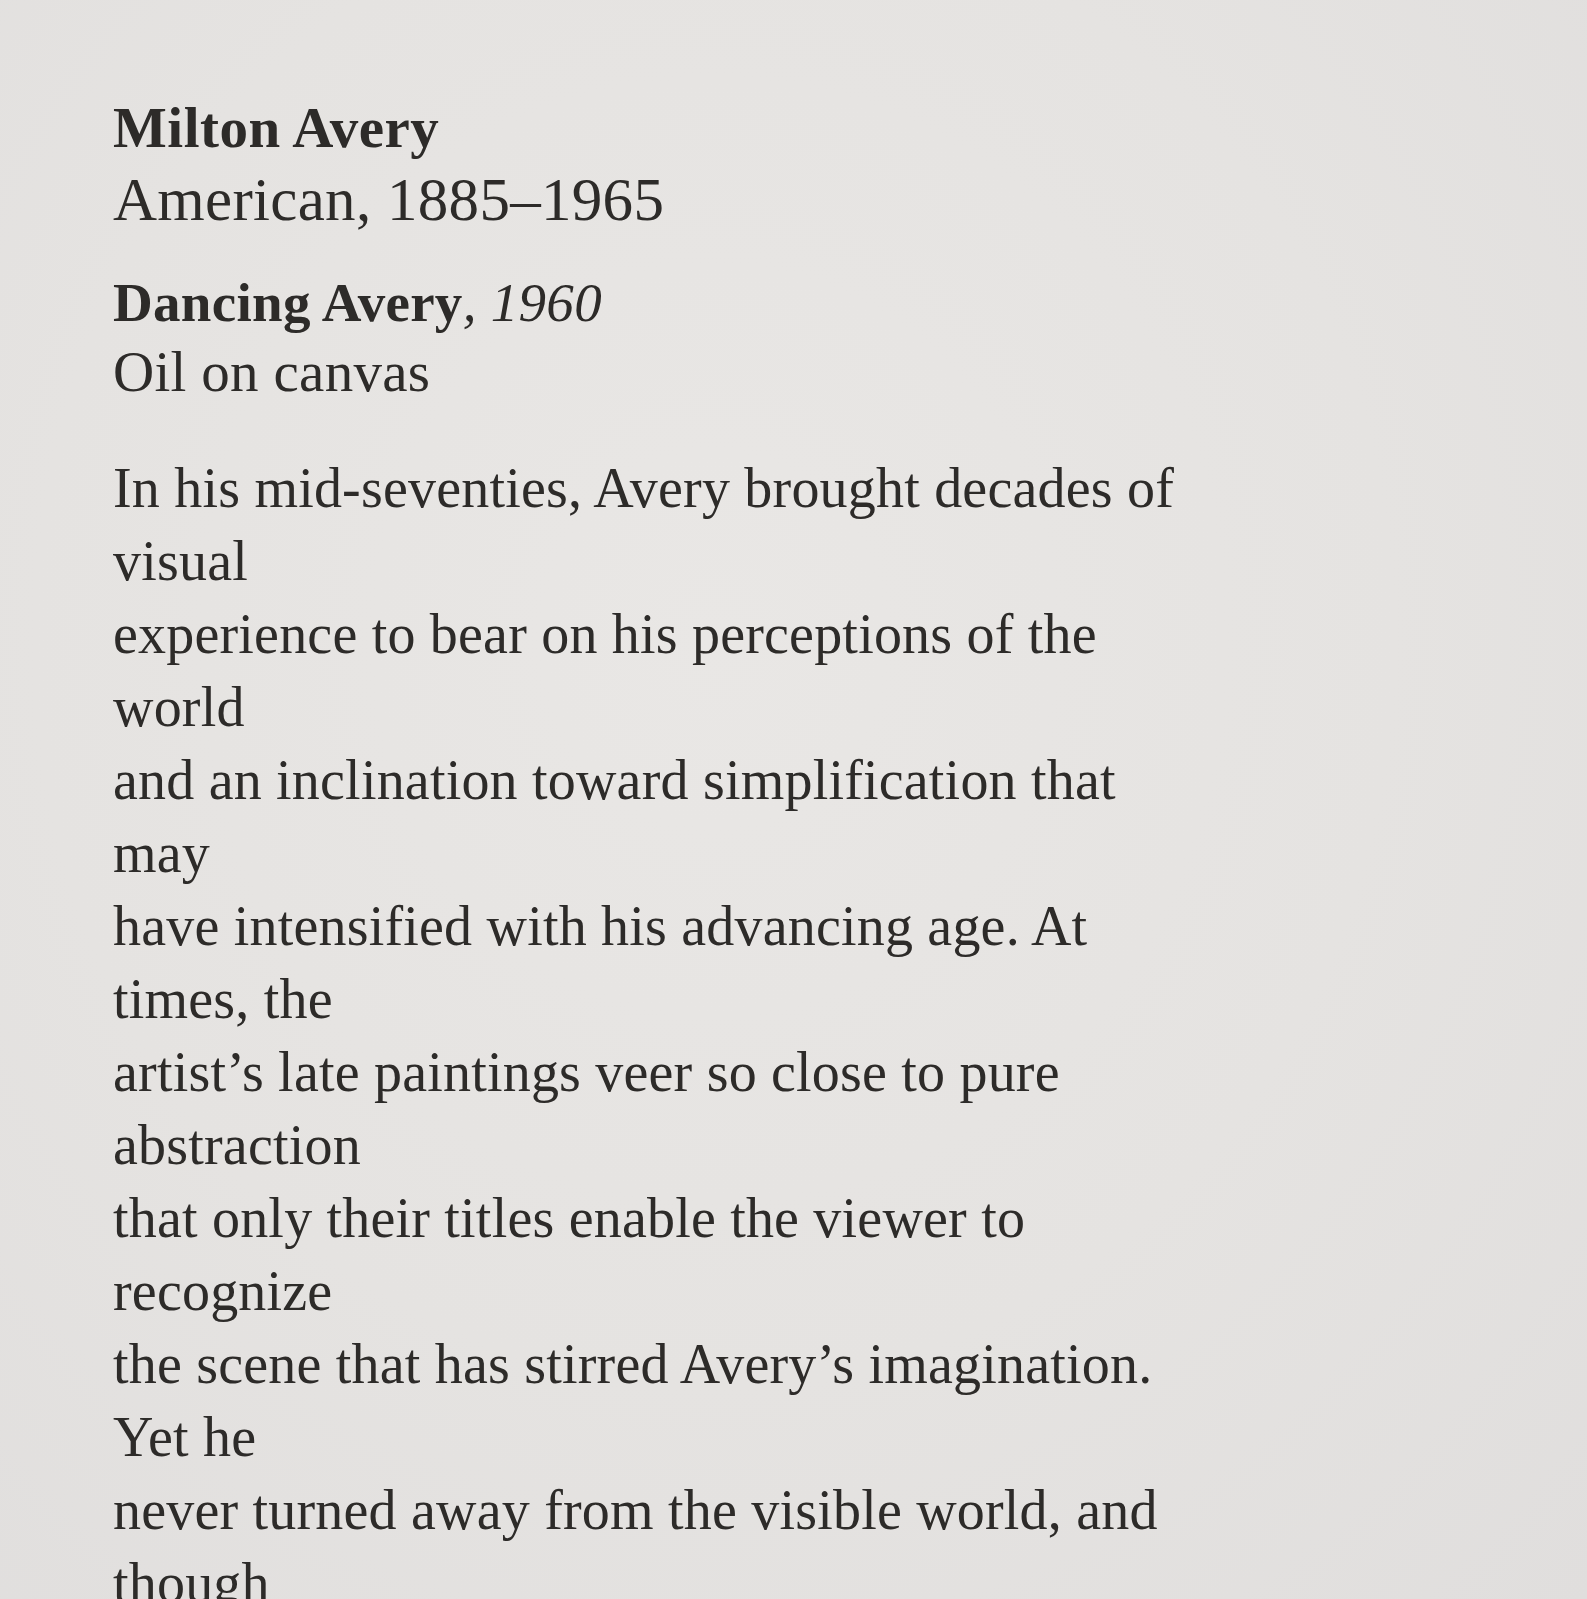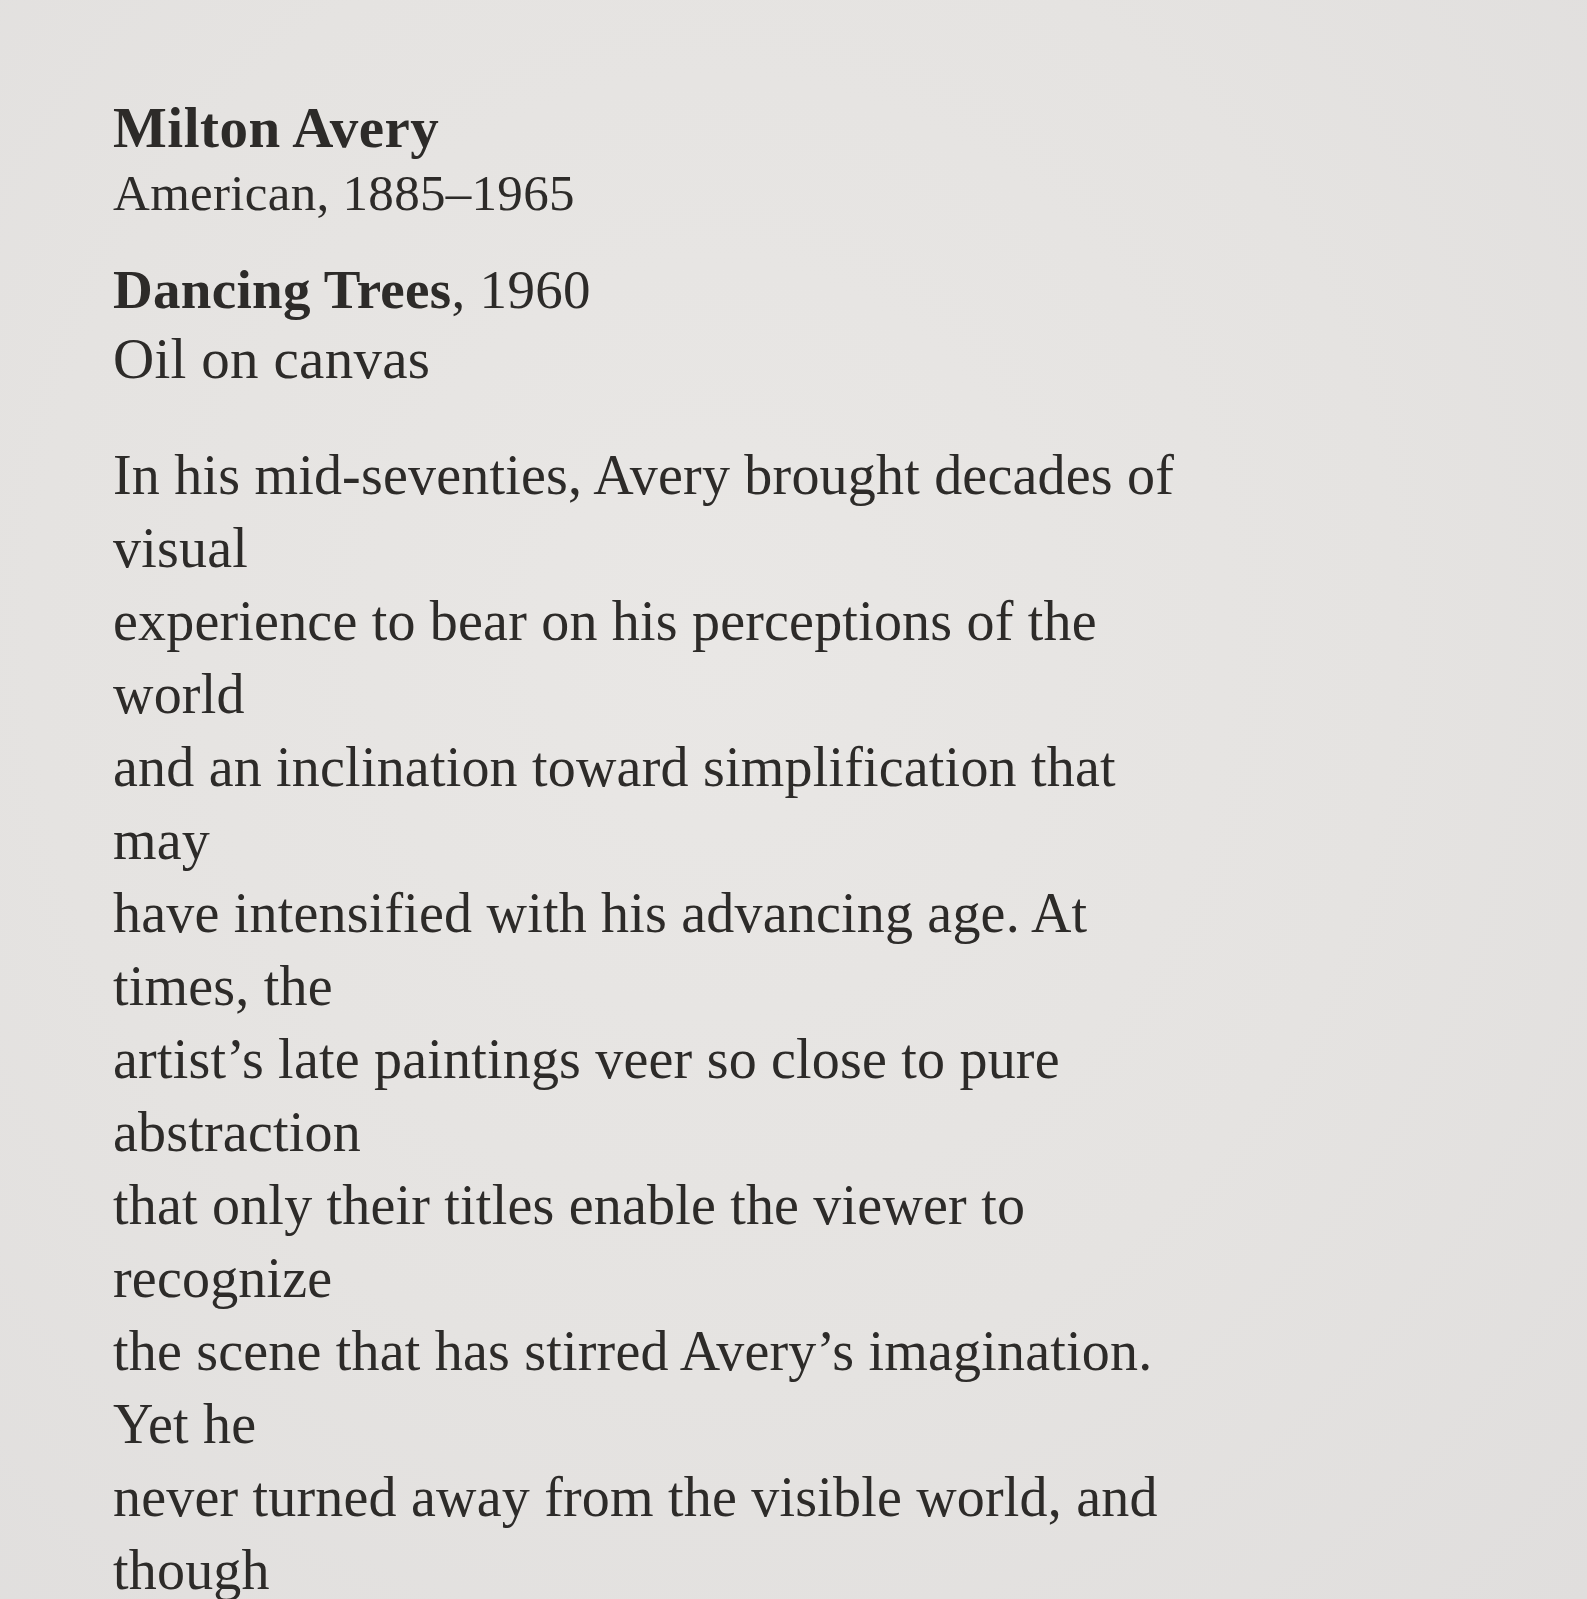--- a/index.html
+++ b/index.html
@@ -22,39 +22,40 @@
   }
   .artist-name {
     margin: 0;
     font-size: 57px;
     font-weight: bold;
     line-height: 1.12;
     letter-spacing: 0.5px;
   }
   .artist-dates {
     margin: 0;
-    font-size: 51px;
+    font-size: 61px;
     font-weight: normal;
     line-height: 1.3;
     letter-spacing: 0.3px;
   }
   .work-block {
     margin-top: 32px;
   }
   .work-title-line {
     margin: 0;
     font-size: 55px;
     line-height: 1.15;
     letter-spacing: 0.3px;
   }
   .work-title {
     font-weight: bold;
   }
   .work-date {
     font-weight: normal;
+    font-style: italic;
   }
   .work-medium {
     margin: 0;
     font-size: 57px;
     font-weight: normal;
     line-height: 1.32;
     letter-spacing: 0.3px;
   }
   .description {
     margin: 42px 0 0 0;
@@ -69,21 +70,21 @@
 </head>
 <body>
 
 <div class="label-card">
   <header>
     <h1 class="artist-name">Milton Avery</h1>
     <p class="artist-dates">American, 1885–1965</p>
   </header>
 
   <div class="work-block">
-    <p class="work-title-line"><span class="work-title">Dancing Trees</span><span class="work-date">, 1960</span></p>
+    <p class="work-title-line"><span class="work-title">Dancing Avery</span><span class="work-date">, 1960</span></p>
     <p class="work-medium">Oil on canvas</p>
   </div>
 
   <p class="description">In his mid-seventies, Avery brought decades of visual
 experience to bear on his perceptions of the world
 and an inclination toward simplification that may
 have intensified with his advancing age. At times, the
 artist’s late paintings veer so close to pure abstraction
 that only their titles enable the viewer to recognize
 the scene that has stirred Avery’s imagination. Yet he

